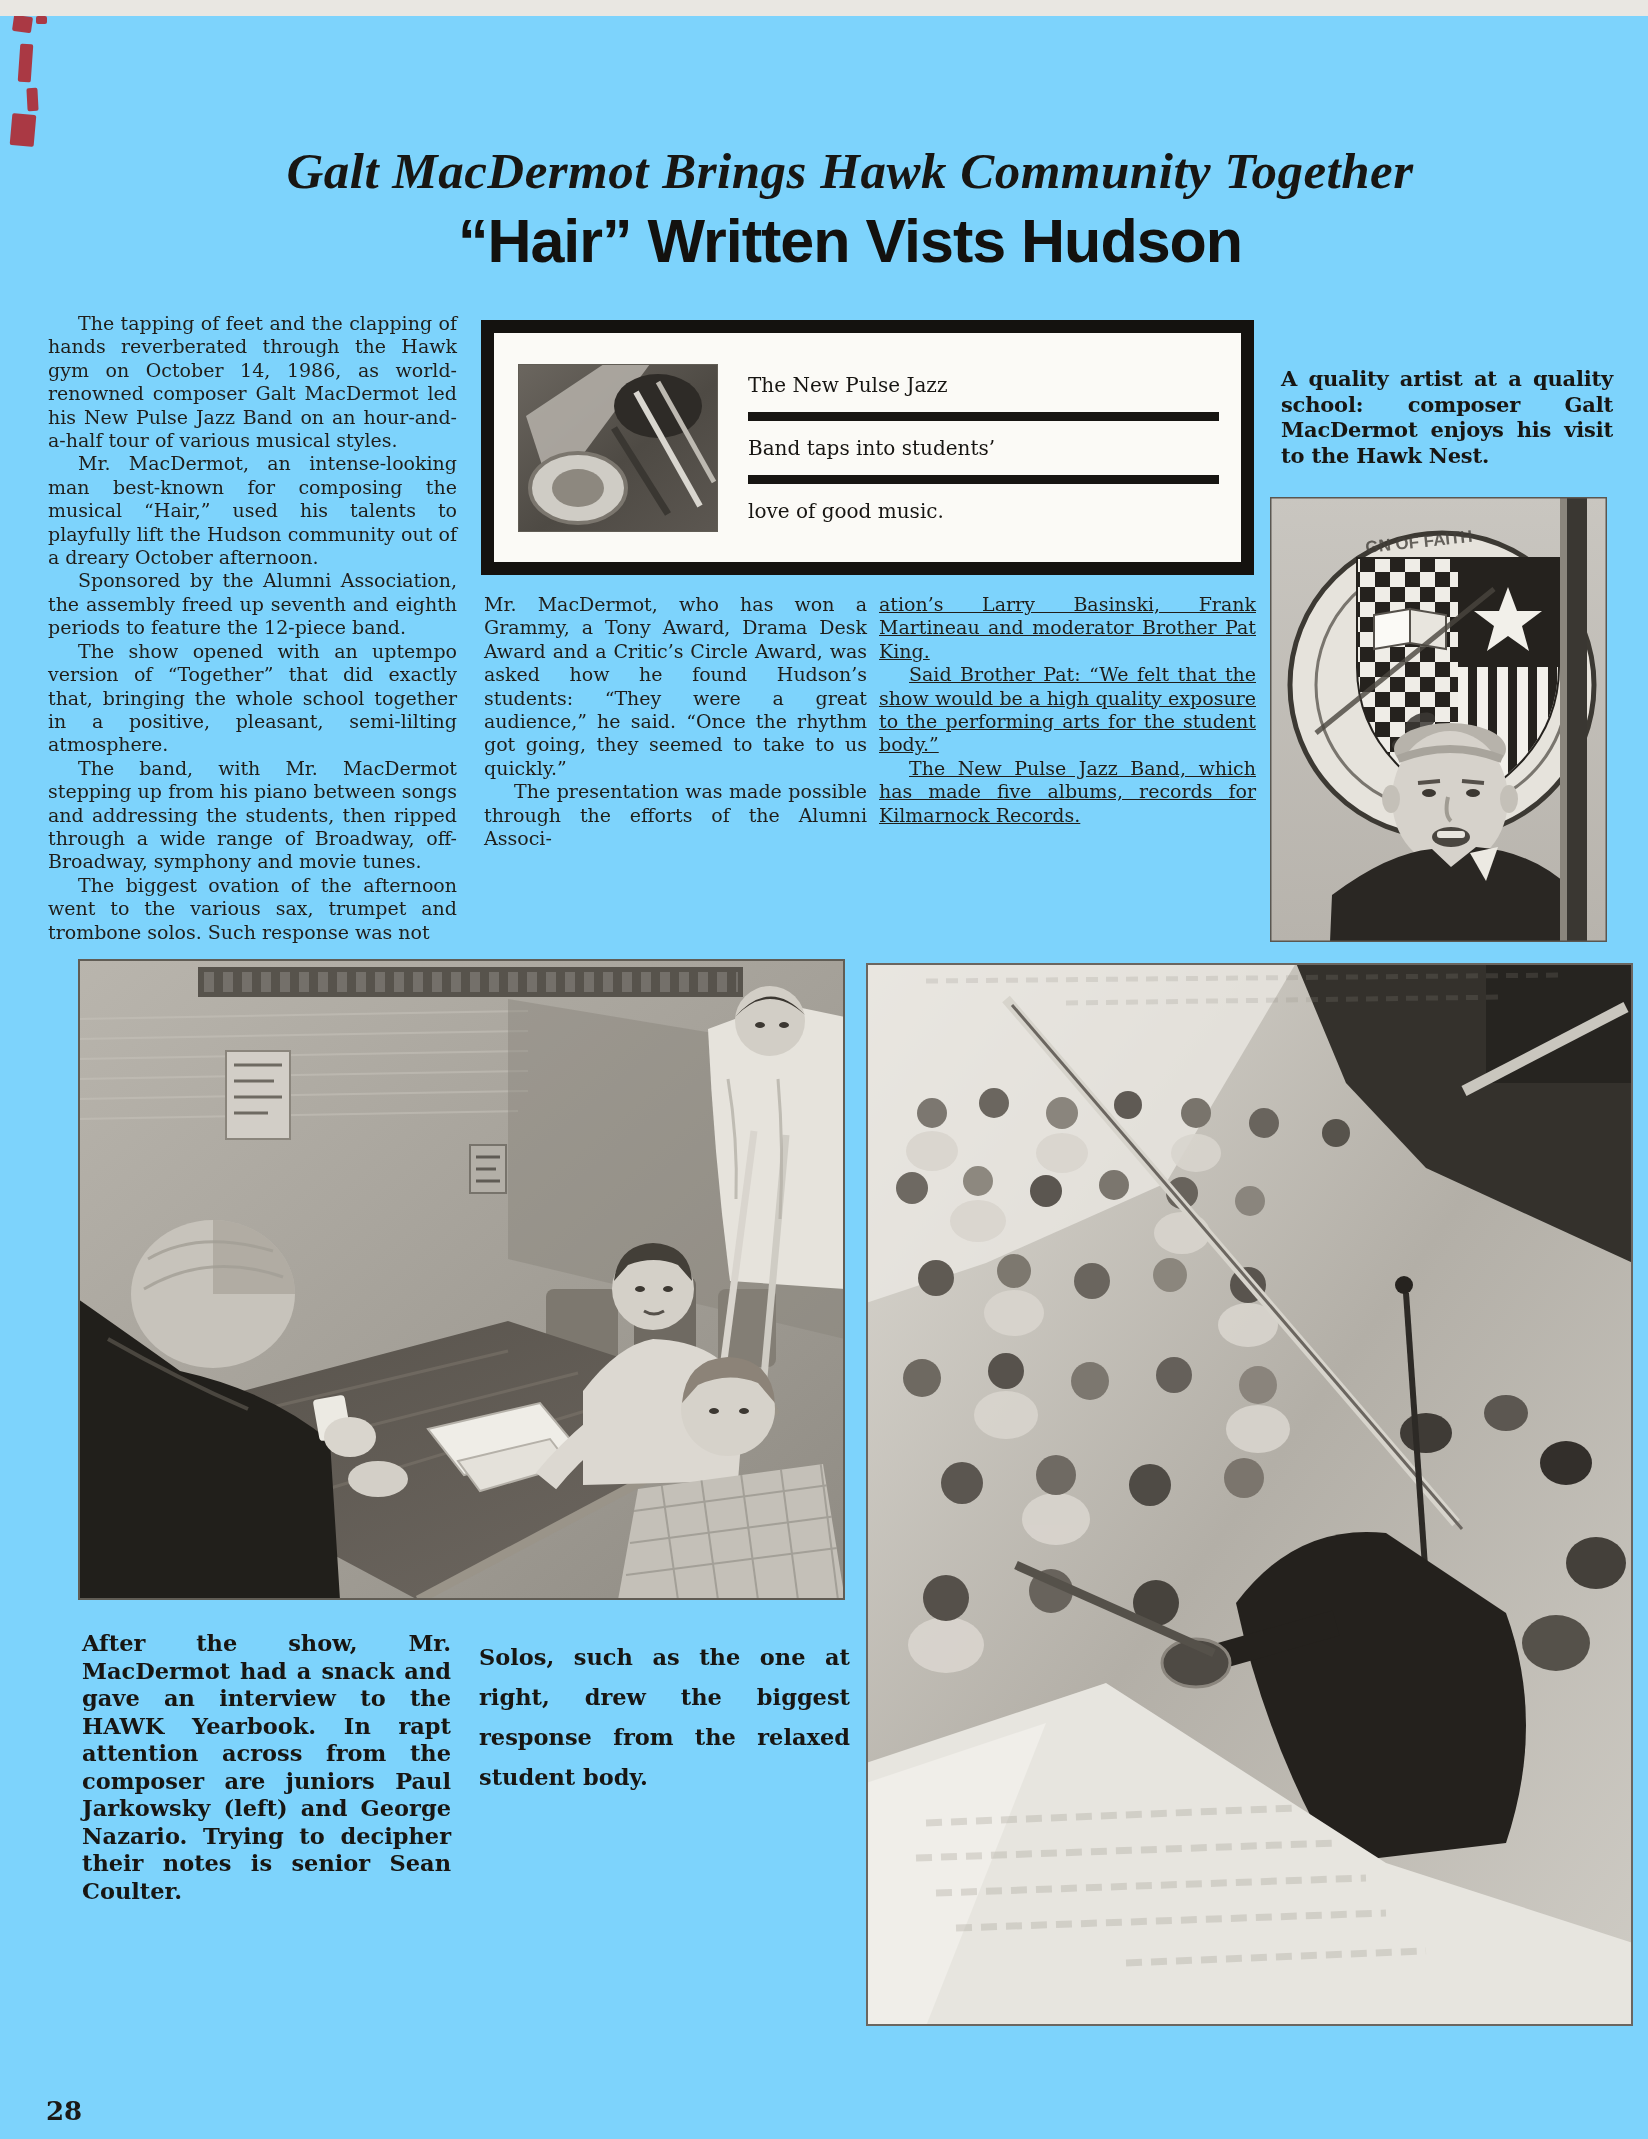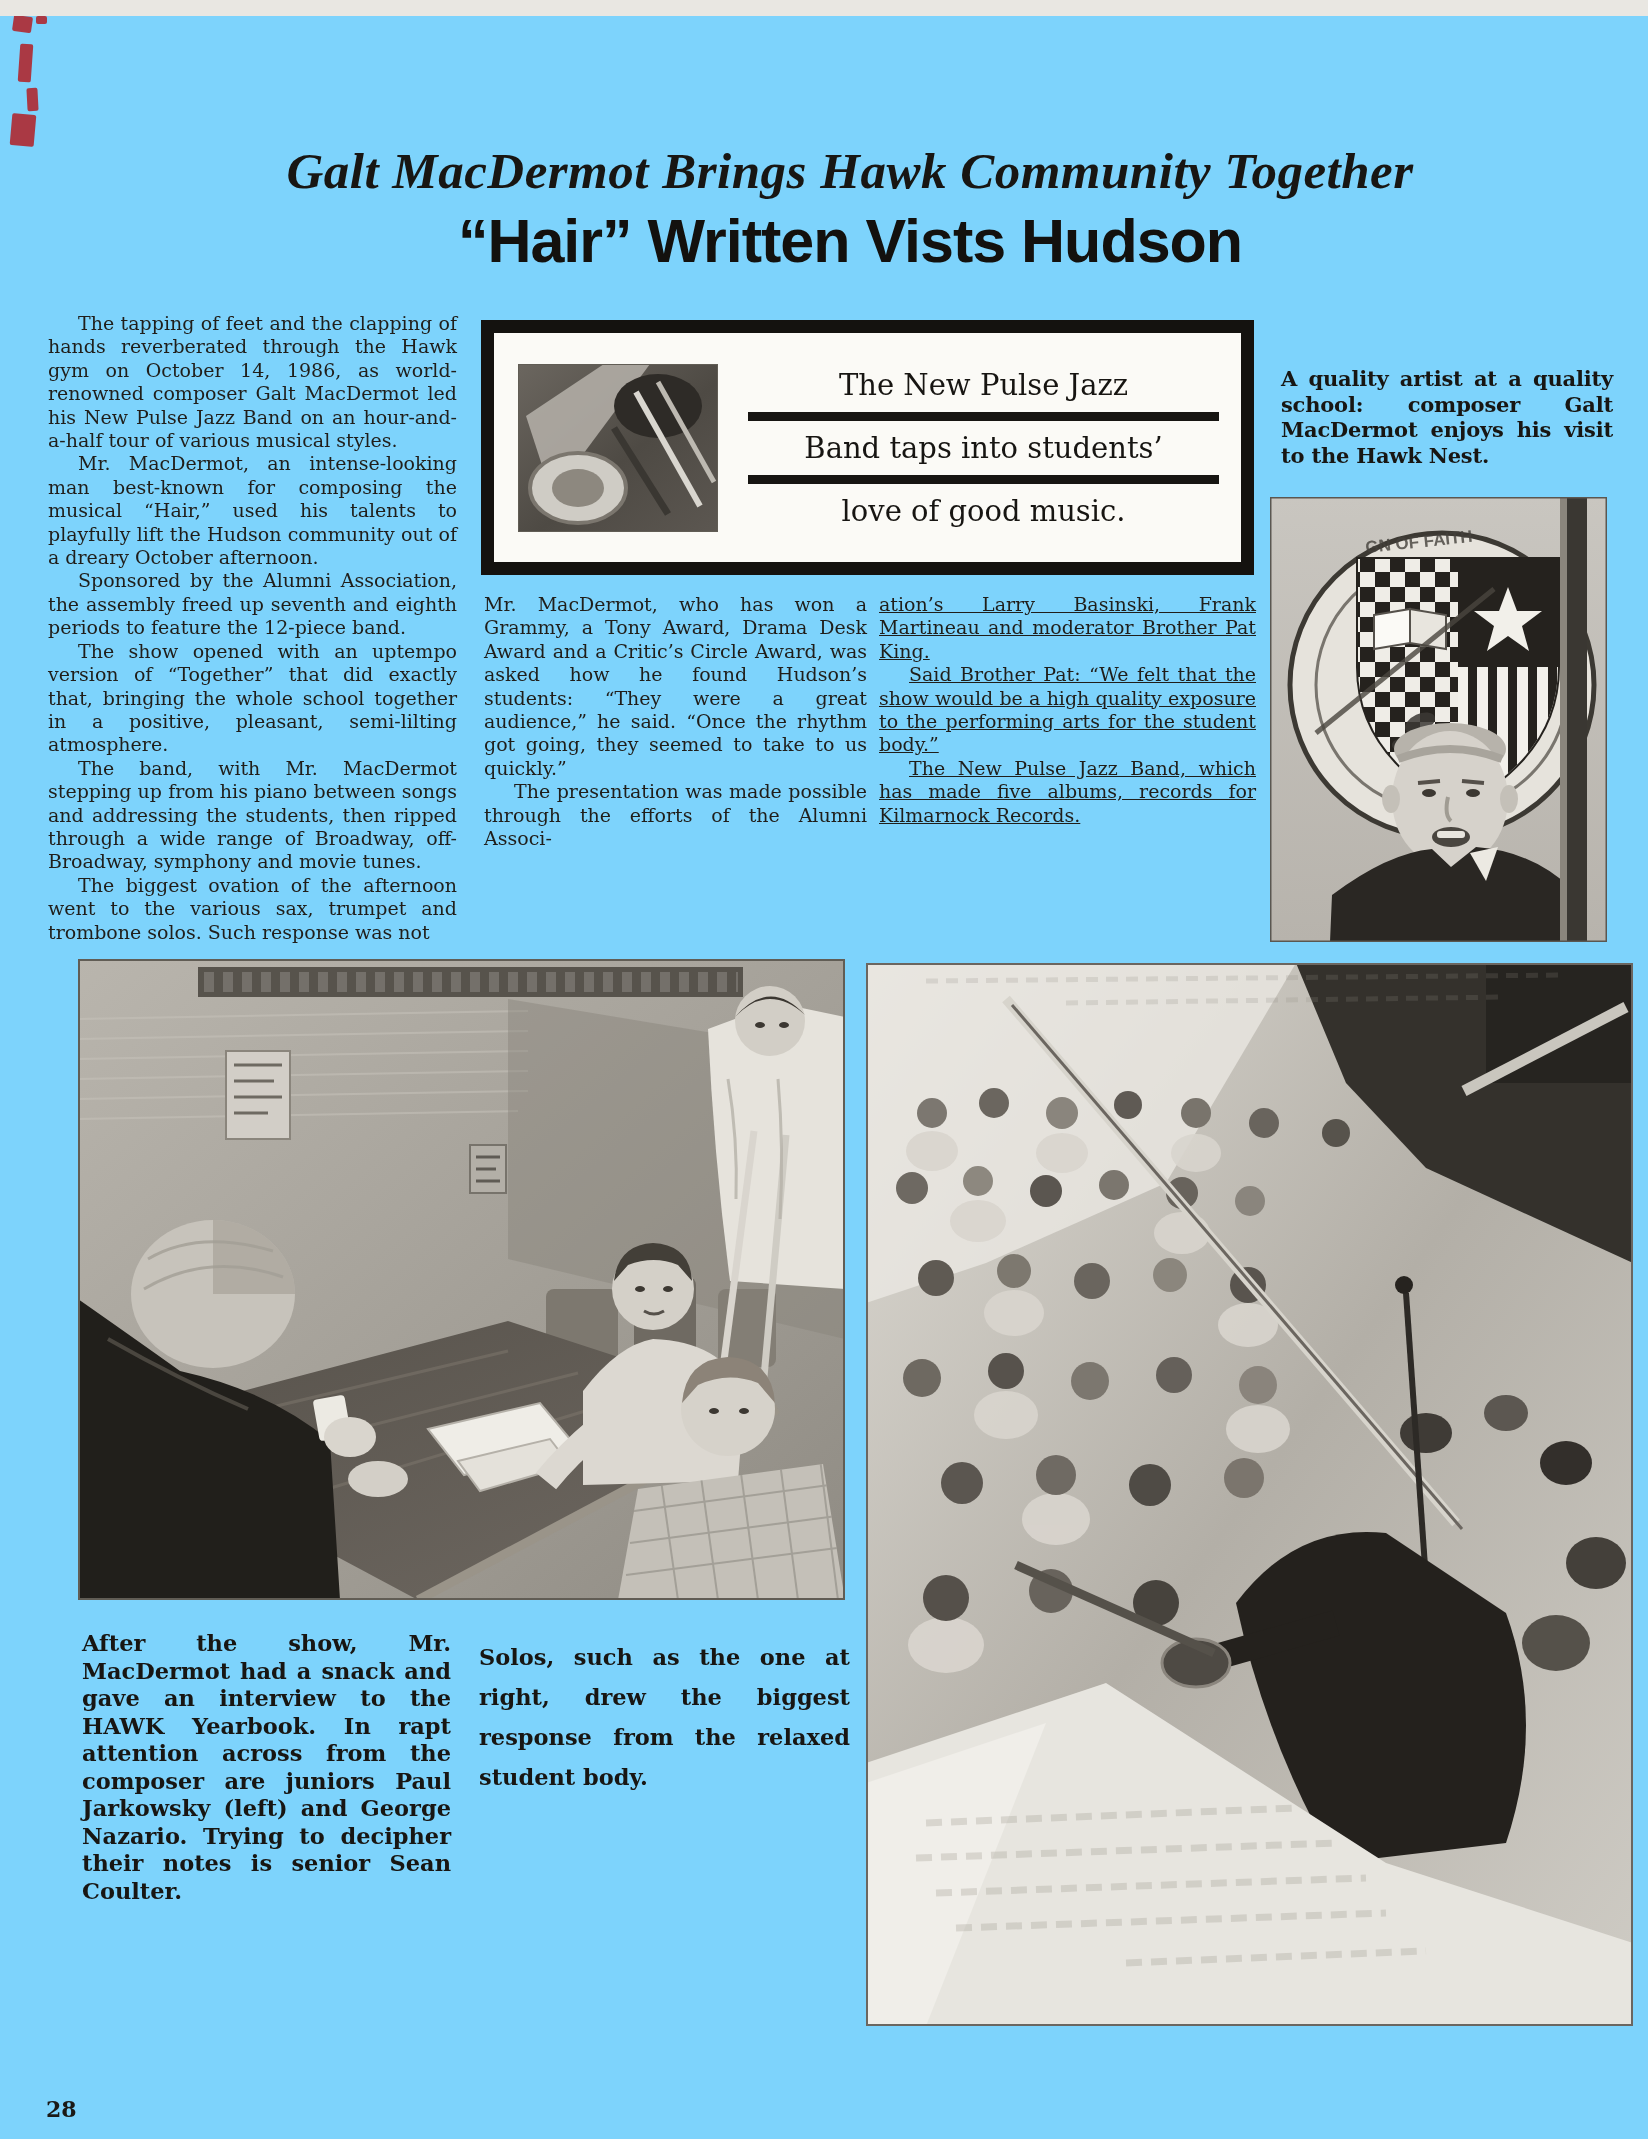--- a/index.html
+++ b/index.html
@@ -33,40 +33,40 @@
   
   .pullquote{
     position:absolute;left:481px;top:304px;width:773px;height:255px;
     box-sizing:border-box;border:13px solid #14120f;background:#fbfaf6;
     display:flex;align-items:center;padding:14px 22px 14px 24px;
   }
   .pq-photo{width:200px;height:168px;flex:0 0 auto;margin-right:30px;}
   .pq-photo svg{display:block;width:100%;height:100%;}
   .pq-text{flex:1 1 auto;}
   .pq-line{
-    text-align:center;font-size:29px;color:#171512;line-height:32px;
+    text-align:left;font-size:20px;color:#171512;line-height:32px;
     font-family:"DejaVu Serif",serif;
   }
   .pq-rule{height:9px;background:#171512;margin:11px 0;}
   
   .photo-caption{
     position:absolute;margin:0;font-weight:bold;text-align:justify;color:#181613;
   }
   .right-cap{left:1281px;top:350px;width:332px;font-size:21px;line-height:25.5px;letter-spacing:-.2px;}
   .cap1{left:82px;top:1614px;width:369px;font-size:22.5px;line-height:27.5px;}
   .cap2{left:479px;top:1621px;width:371px;font-size:22.5px;line-height:40px;}
   
   .photo{position:absolute;background:#c9c6bf;}
   .photo svg{display:block;width:100%;height:100%;}
   .portrait{left:1270px;top:481px;width:337px;height:445px;}
   .interview{left:78px;top:943px;width:767px;height:641px;}
   .audience{left:866px;top:947px;width:767px;height:1063px;}
   
   .pagenum{
-    position:absolute;left:46px;top:2080px;font-weight:bold;font-size:22px;
+    position:absolute;left:46px;top:2080px;font-weight:bold;font-size:26px;
     font-family:"DejaVu Serif",serif;color:#1b1916;
   }
   .red-marks{position:absolute;left:0;top:0;width:70px;height:150px;}
   .red-marks span{position:absolute;background:#b0232a;opacity:.88;border-radius:2px;display:block;}
   .rm1{left:13px;top:0;width:19px;height:16px;transform:rotate(8deg);}
   .rm2{left:36px;top:0;width:11px;height:8px;}
   .rm3{left:19px;top:28px;width:13px;height:38px;transform:rotate(4deg);}
   .rm4{left:27px;top:72px;width:11px;height:23px;transform:rotate(-3deg);}
   .rm5{left:11px;top:98px;width:24px;height:32px;transform:rotate(5deg);}
 </style>

